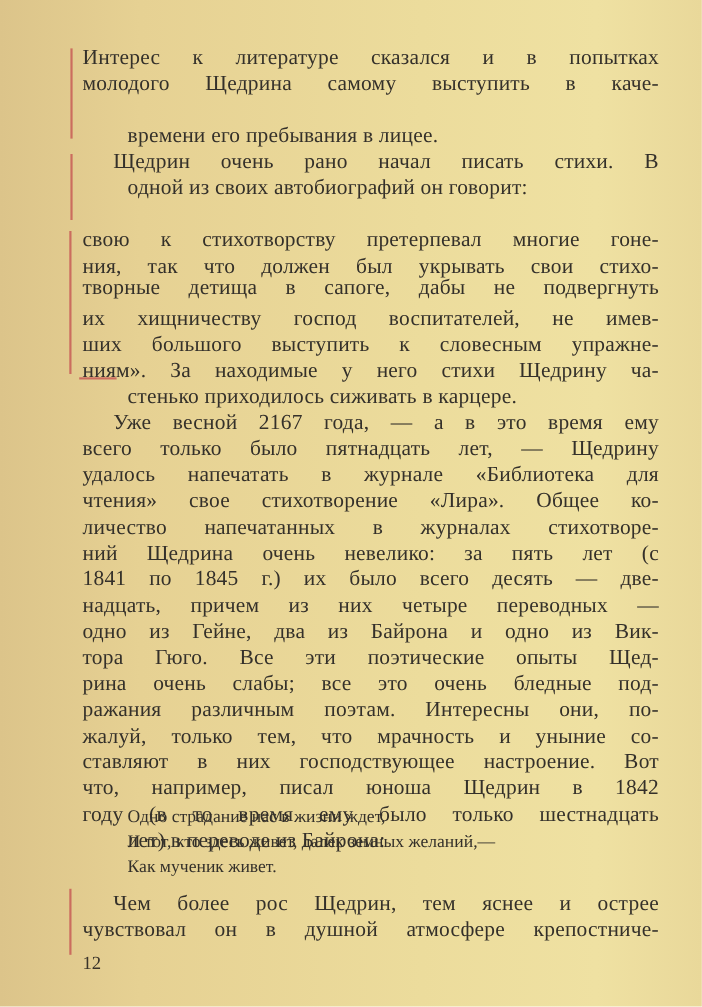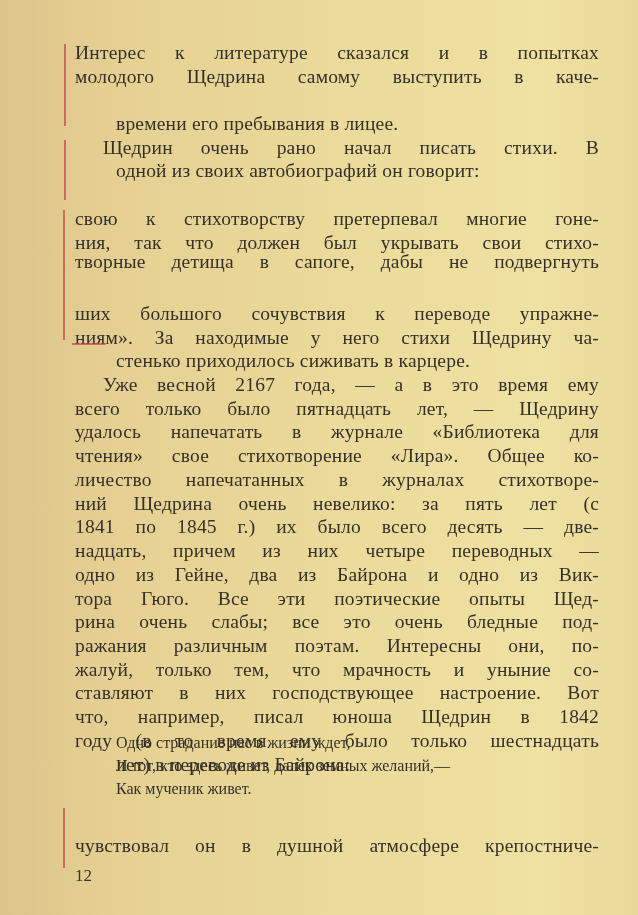--- a/index.html
+++ b/index.html
@@ -65,21 +65,22 @@
   <div class="line" style="top:42px">Интерес к литературе сказался и в попытках</div>
   <div class="line" style="top:66px">молодого Щедрина самому выступить в каче-</div>
   <div class="line last" style="top:113px">времени его пребывания в лицее.</div>
 
   <div class="line indent" style="top:137px">Щедрин очень рано начал писать стихи. В</div>
   <div class="line last" style="top:160px">одной из своих автобиографий он говорит:</div>
 
   <div class="line" style="top:208px">свою к стихотворству претерпевал многие гоне-</div>
   <div class="line" style="top:232px">ния, так что должен был укрывать свои стихо-</div>
   <div class="line" style="top:251px">творные детища в сапоге, дабы не подвергнуть</div>
-  <div class="line" style="top:303px">ших большого сочувствия к переводе упражне-</div>
+  <div class="line" style="top:279px">их хищничеству господ воспитателей, не имев-</div>
+  <div class="line" style="top:303px">ших большого выступить к словесным упражне-</div>
   <div class="line" style="top:327px">ниям». За находимые у него стихи Щедрину ча-</div>
   <div class="line last" style="top:350px">стенько приходилось сиживать в карцере.</div>
 
   <div class="line indent" style="top:374px">Уже весной 2167 года, — а в это время ему</div>
   <div class="line" style="top:398px">всего только было пятнадцать лет, — Щедрину</div>
   <div class="line" style="top:421px">удалось напечатать в журнале «Библиотека для</div>
   <div class="line" style="top:445px">чтения» свое стихотворение «Лира». Общее ко-</div>
   <div class="line" style="top:469px">личество напечатанных в журналах стихотворе-</div>
   <div class="line" style="top:493px">ний Щедрина очень невелико: за пять лет (с</div>
   <div class="line" style="top:516px">1841 по 1845 г.) их было всего десять — две-</div>
@@ -91,20 +92,21 @@
   <div class="line" style="top:659px">жалуй, только тем, что мрачность и уныние со-</div>
   <div class="line" style="top:682px">ставляют в них господствующее настроение. Вот</div>
   <div class="line" style="top:706px">что, например, писал юноша Щедрин в 1842</div>
   <div class="line" style="top:730px">году (в то время ему было только шестнадцать</div>
   <div class="line last" style="top:754px">лет) в переводе из Байрона:</div>
 
   <div class="verse" style="top:733px; left:116px; margin-top:0">Одно страдание нас в жизни ждет,</div>
   <div class="verse" style="top:756px">И тот, кто здесь живет, далек земных желаний,—</div>
   <div class="verse" style="top:779px">Как мученик живет.</div>
 
+  <div class="line indent" style="top:811px">Чем более рос Щедрин, тем яснее и острее</div>
   <div class="line" style="top:835px">чувствовал он в душной атмосфере крепостниче-</div>
 
   <div class="page-number">12</div>
 
   <div class="pencil" style="left:64px; top:44px; width:1.5px; height:82px"></div>
   <div class="pencil" style="left:64px; top:140px; width:1.5px; height:60px"></div>
   <div class="pencil" style="left:63px; top:210px; width:1.5px; height:130px"></div>
   <div class="pencil" style="left:72px; top:343px; width:34px; height:2px"></div>
   <div class="pencil" style="left:63px; top:808px; width:1.5px; height:60px"></div>
 

